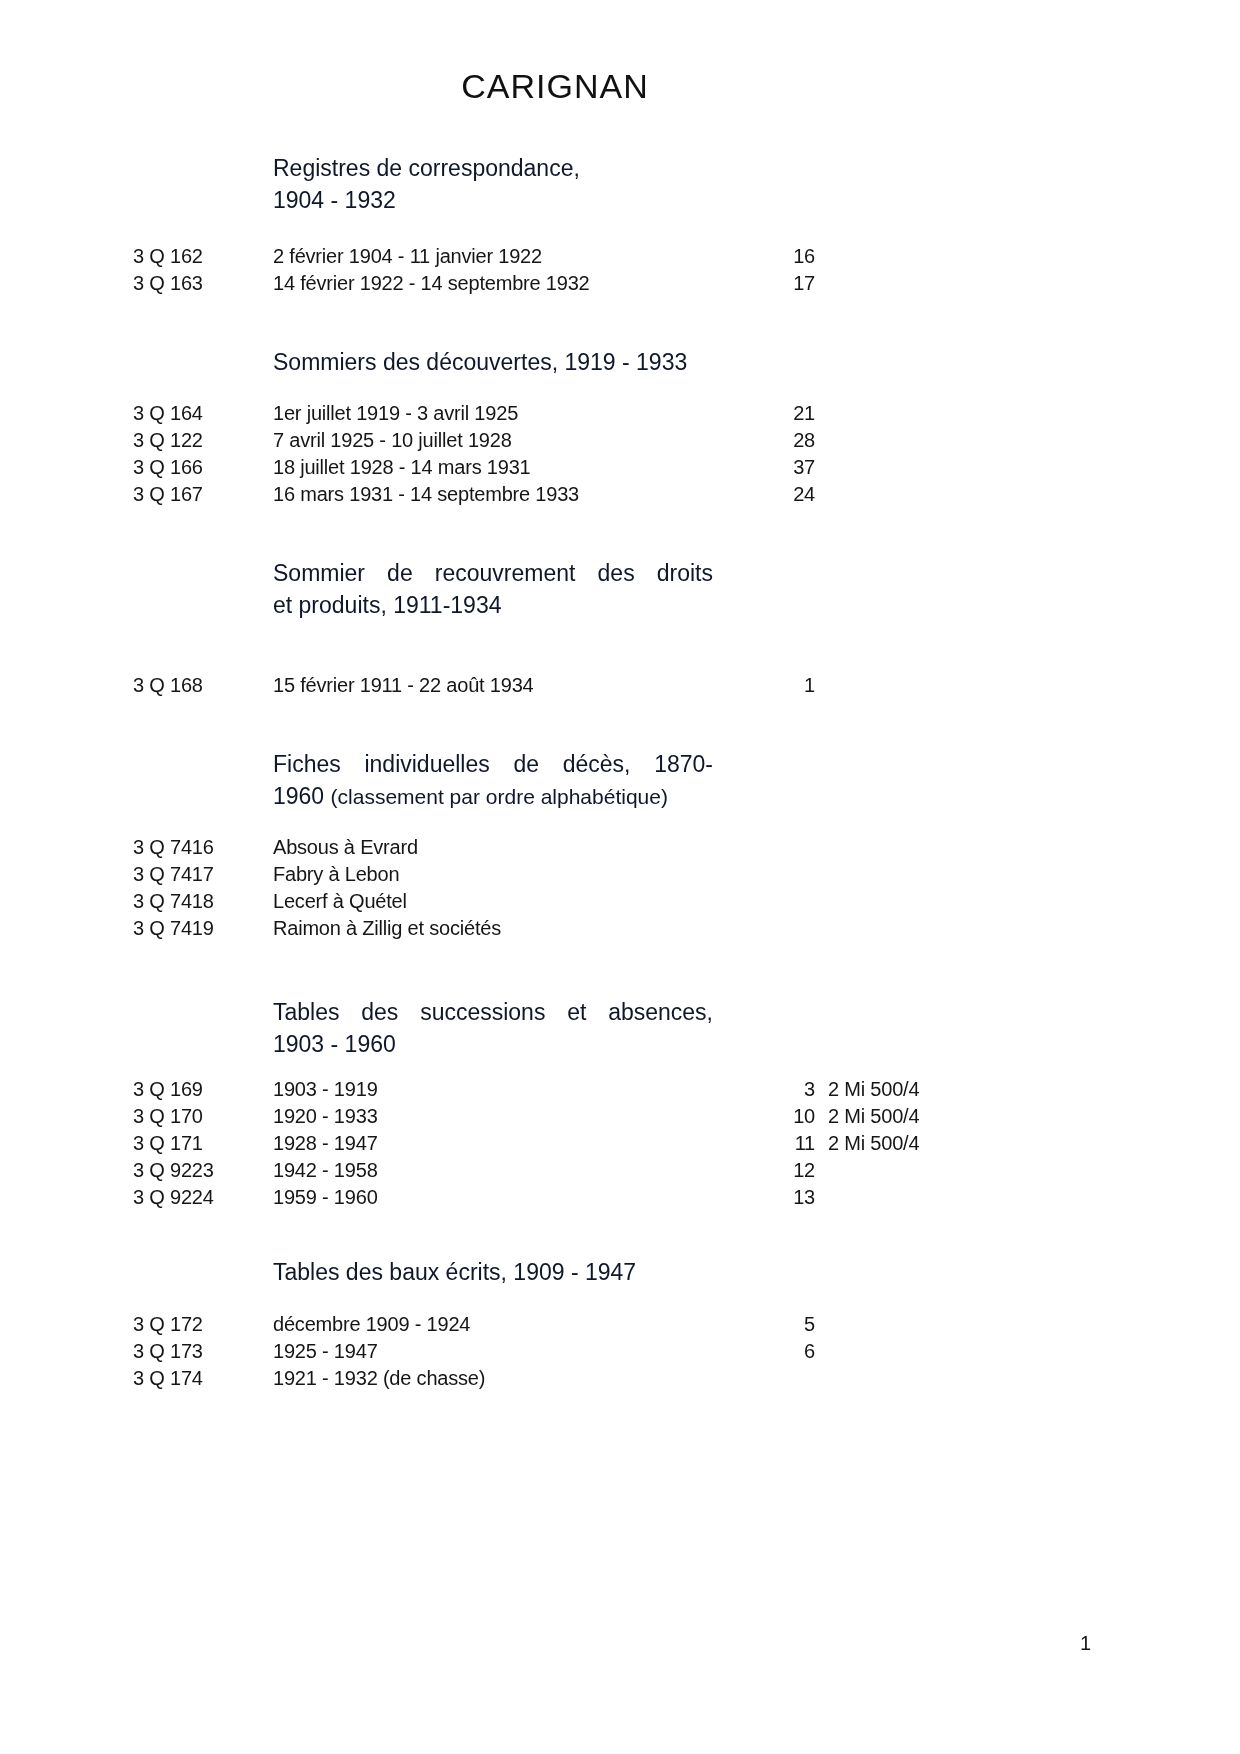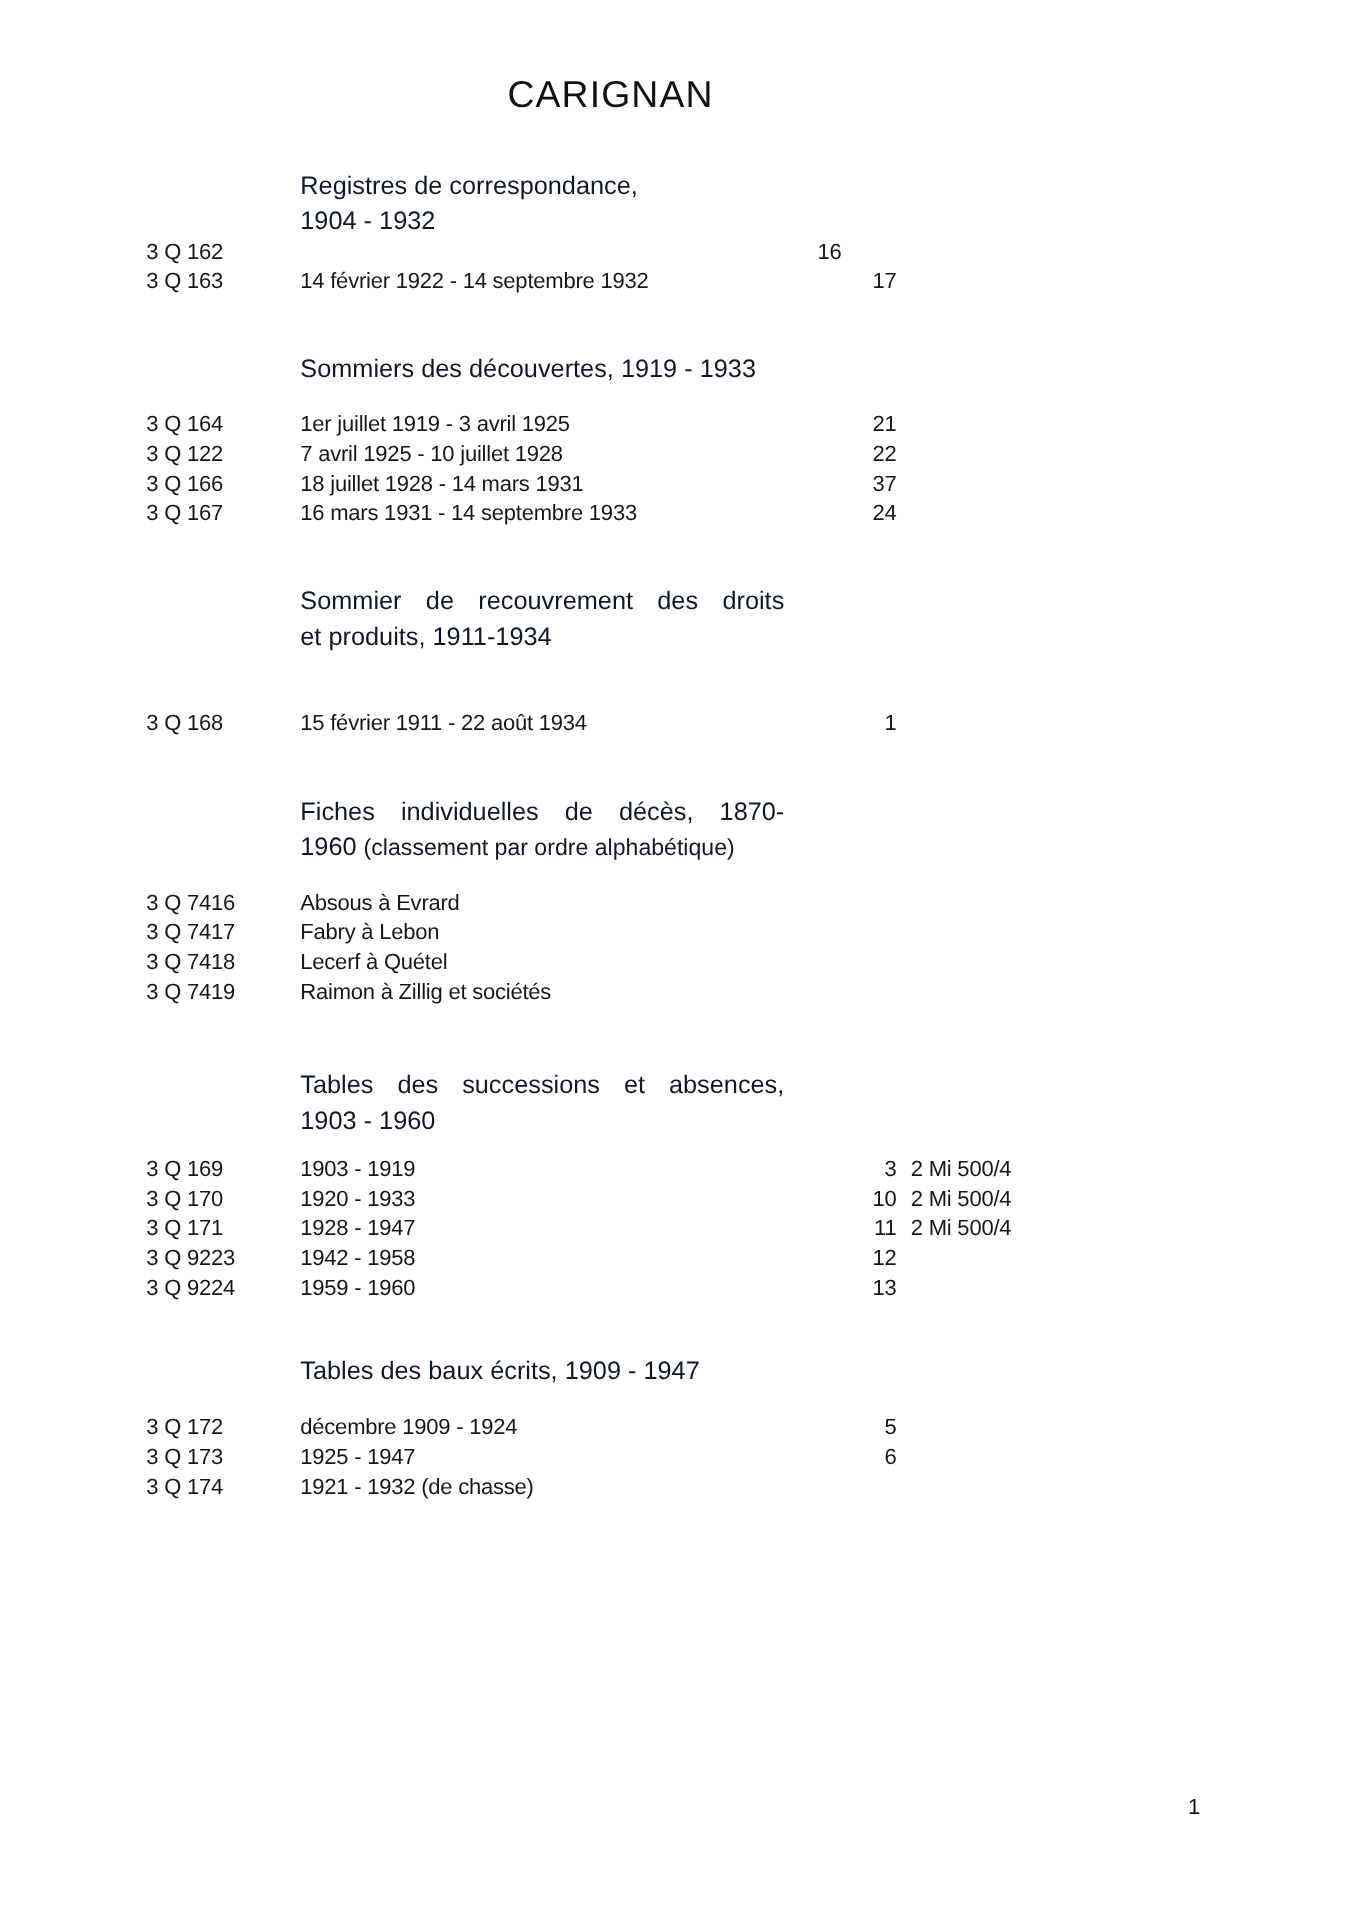--- a/index.html
+++ b/index.html
@@ -53,21 +53,21 @@
     letter-spacing: -0.2px;
     color: #161616;
   }
   .cell-ref { }
   .cell-desc { }
   .cell-num { text-align: right; }
   .cell-extra { padding-left: 13px; white-space: nowrap; }
 
   
   .s0 .section-heading { margin-top: 46px; }
-  .s0 .rows { }
+  .s0 .rows { margin-top: 27px; }
   .s1 .section-heading { margin-top: 49px; }
   .s1 .rows { margin-top: 22px; }
   .s2 .section-heading { margin-top: 49px; }
   .s2 .rows { margin-top: 51px; }
   .s3 .section-heading { margin-top: 49px; }
   .s3 .rows { margin-top: 21px; }
   .s4 .section-heading { margin-top: 54px; }
   .s4 .rows { margin-top: 16px; }
   .s5 .section-heading { margin-top: 45px; }
   .s5 .rows { margin-top: 23px; }
@@ -89,20 +89,21 @@
     <div class="doc-title">CARIGNAN</div>
 
     <div class="section s0">
       <div class="section-heading">
         <span class="hline">Registres de correspondance,</span>
         <span class="hline">1904 - 1932</span>
       </div>
       <div class="rows">
         <div class="row">
           <span class="cell-ref">3 Q 162</span>
+          <span class="cell-desc">2 février 1904 - 11 janvier 1922</span>
           <span class="cell-num">16</span>
           <span class="cell-extra"></span>
         </div>
         <div class="row">
           <span class="cell-ref">3 Q 163</span>
           <span class="cell-desc">14 février 1922 - 14 septembre 1932</span>
           <span class="cell-num">17</span>
           <span class="cell-extra"></span>
         </div>
       </div>
@@ -115,21 +116,21 @@
       <div class="rows">
         <div class="row">
           <span class="cell-ref">3 Q 164</span>
           <span class="cell-desc">1er juillet 1919 - 3 avril 1925</span>
           <span class="cell-num">21</span>
           <span class="cell-extra"></span>
         </div>
         <div class="row">
           <span class="cell-ref">3 Q 122</span>
           <span class="cell-desc">7 avril 1925 - 10 juillet 1928</span>
-          <span class="cell-num">22</span>
+          <span class="cell-num">28</span>
           <span class="cell-extra"></span>
         </div>
         <div class="row">
           <span class="cell-ref">3 Q 166</span>
           <span class="cell-desc">18 juillet 1928 - 14 mars 1931</span>
           <span class="cell-num">37</span>
           <span class="cell-extra"></span>
         </div>
         <div class="row">
           <span class="cell-ref">3 Q 167</span>

